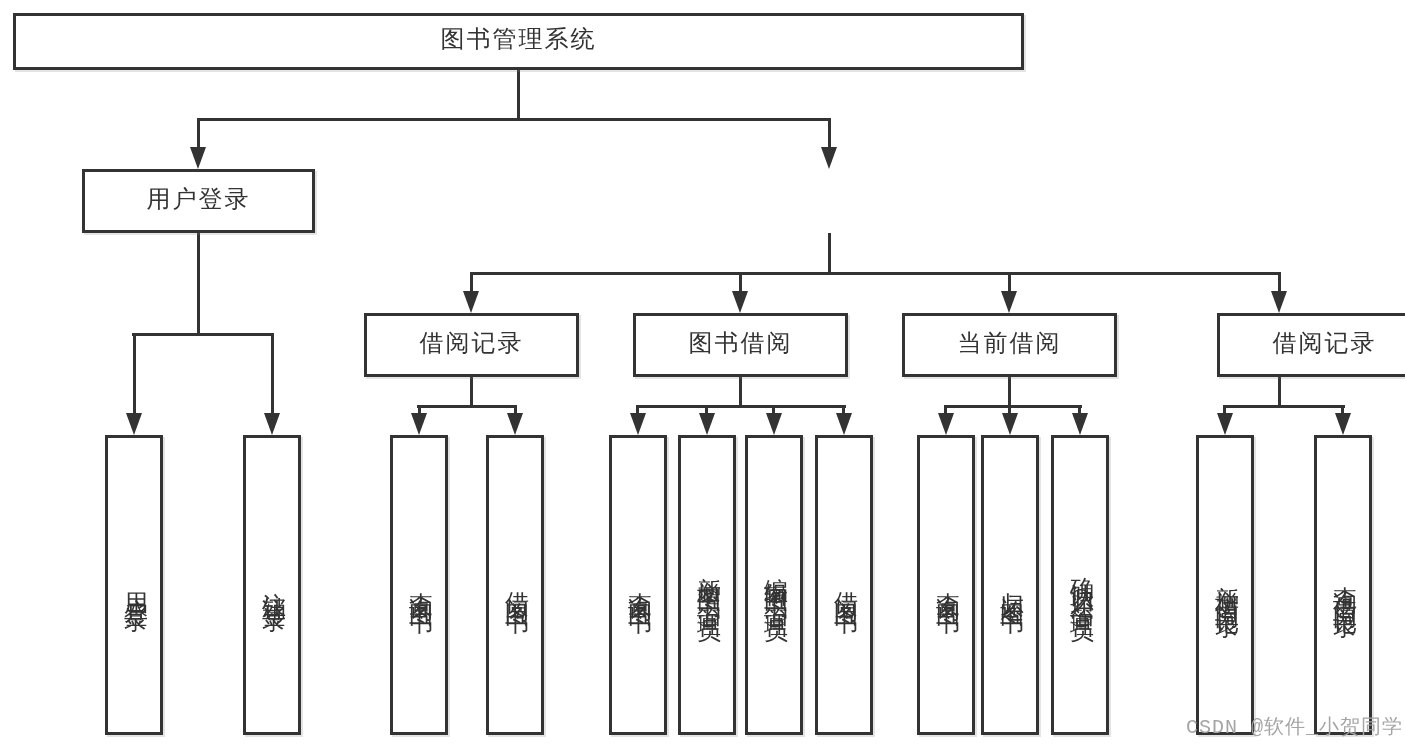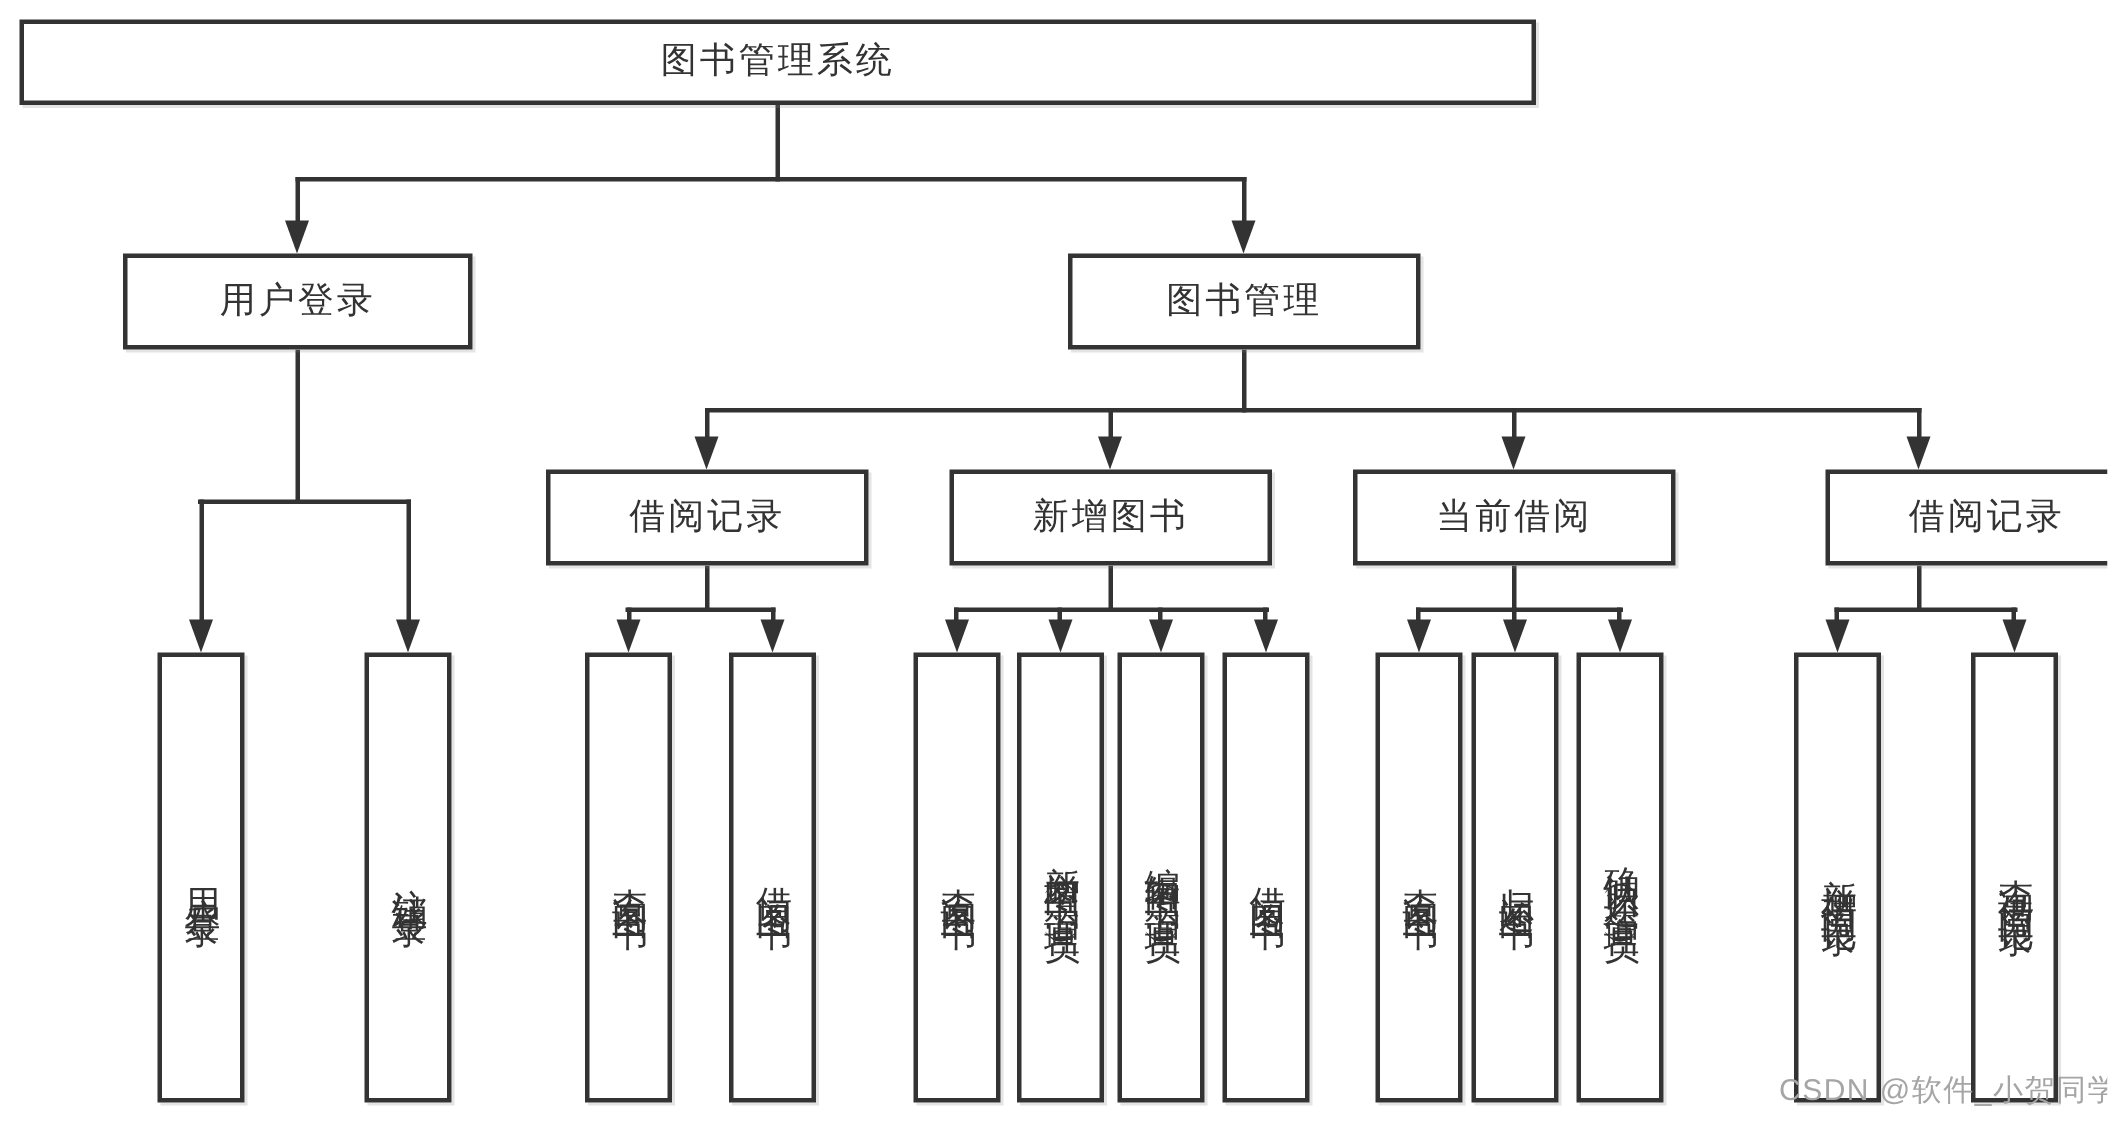--- a/index.html
+++ b/index.html
@@ -1,19 +1,19 @@
 <!DOCTYPE html>
 <html style="--line: #333333; --text: #333333; --background: #ffffff; --watermark: #a5a5a5;"><head>
 <meta charset="utf-8">
 <style>
   html,body{margin:0;padding:0;background:#fff;}
   .canvas{
     position:relative;width:1405px;height:747px;overflow:hidden;
     background:var(--background,#ffffff);
-    font-family:Liberation Sans, sans-serif;
+    font-family:Liberation Mono, monospace;
     text-align:center;
   }
   
   .v{position:absolute;width:3px;background:var(--line,#333);z-index:1;}
   .h{position:absolute;height:3px;background:var(--line,#333);z-index:1;}
   .arrow{
     position:absolute;width:0;height:0;z-index:1;
     border-left:8px solid transparent;border-right:8px solid transparent;
     border-top:22px solid var(--line,#333);
   }
@@ -104,29 +104,26 @@
   <div class="v" style="left:1341px;top:405px;height:11px"></div>
   <div class="arrow" style="left:1335px;top:413px"></div>
 
   <div class="node" style="left:13px;top:13px;width:1011px;height:57px">
     <span class="lbl">图书管理系统</span>
   </div>
 
   <div class="node" style="left:82px;top:169px;width:233px;height:64px">
     <span class="lbl">用户登录</span>
   </div>
-  <div class="node" style="left:712px;top:169px;width:235px;height:64px">
-    <span class="lbl">图书管理</span>
-  </div>
 
   <div class="node" style="left:364px;top:313px;width:215px;height:64px">
     <span class="lbl">借阅记录</span>
   </div>
   <div class="node" style="left:633px;top:313px;width:215px;height:64px">
-    <span class="lbl">新增图书</span>
+    <span class="lbl">图书借阅</span>
   </div>
   <div class="node" style="left:902px;top:313px;width:215px;height:64px">
     <span class="lbl">当前借阅</span>
   </div>
   <div class="node" style="left:1217px;top:313px;width:215px;height:64px">
     <span class="lbl">借阅记录</span>
   </div>
 
   <div class="node leaf" style="left:105px;top:435px;width:58px;height:300px">
     <span class="lbl">用户登录</span>

